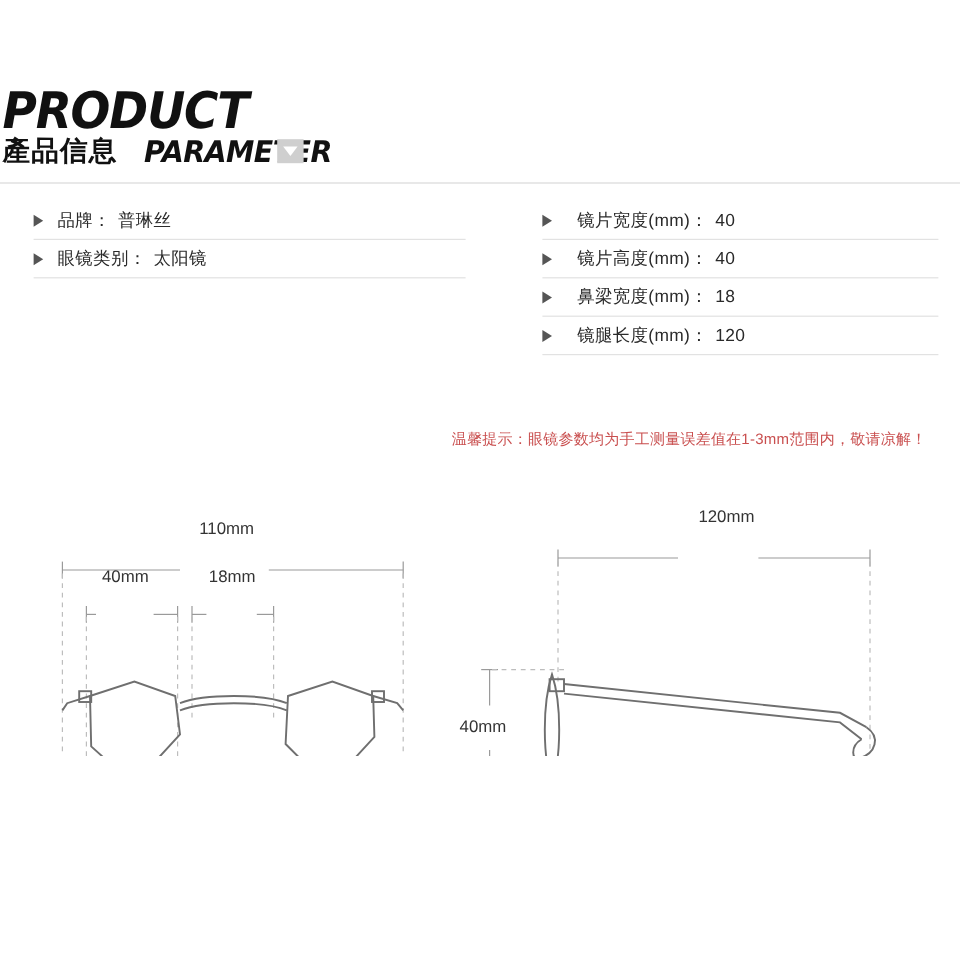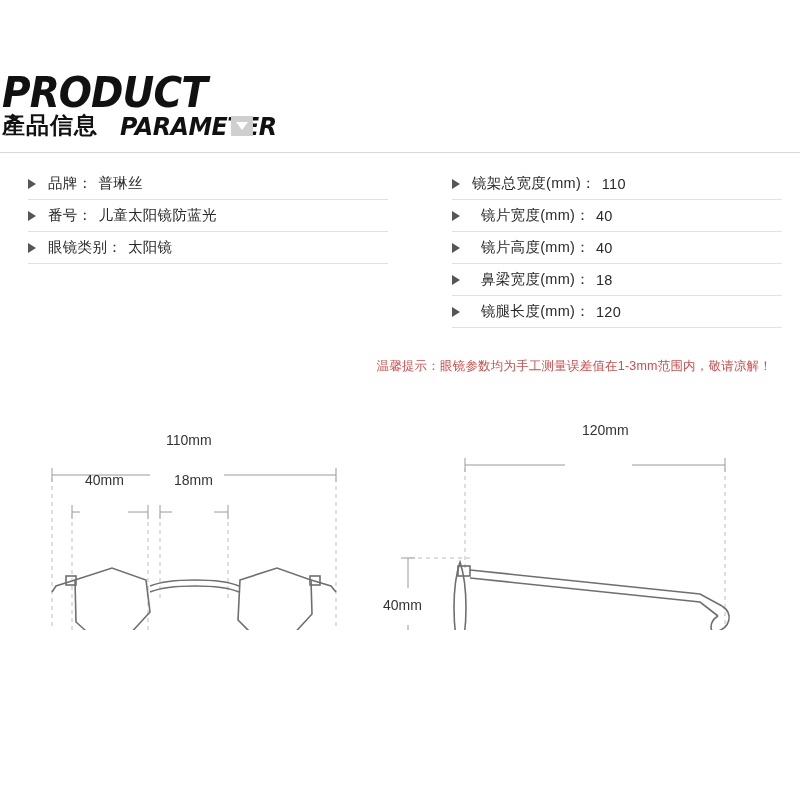--- a/index.html
+++ b/index.html
@@ -177,36 +177,26 @@
   <div class="specs">
 
     <div class="spec-col left">
       <div class="spec-row">
         <span class="tri"></span>
         <span class="spec-label">品牌：</span>
         <span class="spec-value">普琳丝</span>
       </div>
       <div class="spec-row">
         <span class="tri"></span>
-        <span class="spec-label">番号：</span>
-        <span class="spec-value">儿童太阳镜防蓝光</span>
-      </div>
-      <div class="spec-row">
-        <span class="tri"></span>
         <span class="spec-label">眼镜类别：</span>
         <span class="spec-value">太阳镜</span>
       </div>
     </div>
 
     <div class="spec-col right">
-      <div class="spec-row">
-        <span class="tri"></span>
-        <span class="spec-label">镜架总宽度(mm)：</span>
-        <span class="spec-value">110</span>
-      </div>
       <div class="spec-row">
         <span class="tri"></span>
         <span class="spec-label">镜片宽度(mm)：</span>
         <span class="spec-value">40</span>
       </div>
       <div class="spec-row">
         <span class="tri"></span>
         <span class="spec-label">镜片高度(mm)：</span>
         <span class="spec-value">40</span>
       </div>

